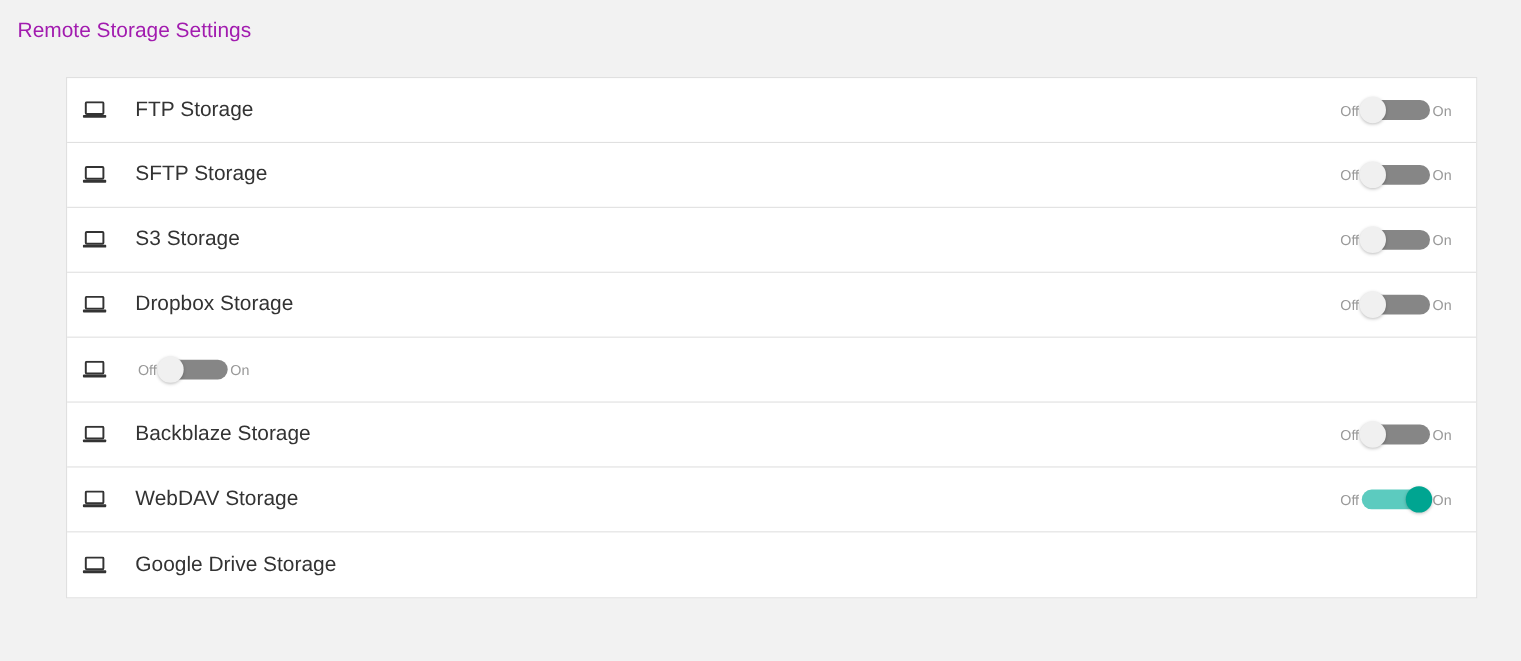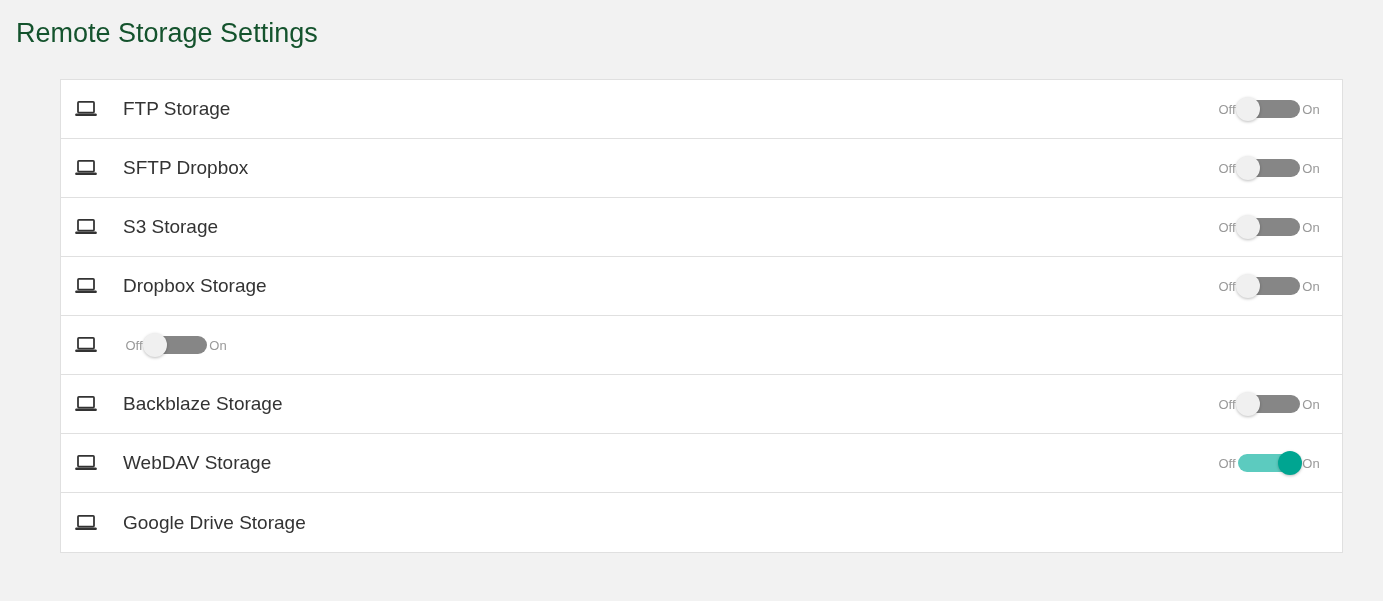--- a/index.html
+++ b/index.html
@@ -8,23 +8,23 @@
       padding: 0;
     }
     body {
       font-family: 'Segoe UI', Tahoma, Geneva, Verdana, sans-serif;
       background: #f2f2f2;
       width: 1383px;
       height: 601px;
       overflow: hidden;
     }
     .page-title {
-      font-size: 27px;
+      font-size: 19px;
       font-weight: 400;
-      color: #14532d;
+      color: #a21caf;
       padding: 18px 0 0 16px;
       margin-bottom: 30px;
     }
     .storage-list {
       margin: 0 40px 0 60px;
       background: #fff;
       border: 1px solid #e0e0e0;
     }
     .storage-row {
       display: flex;
@@ -116,21 +116,21 @@
       </div>
       <span class="toggle-text">On</span>
     </div>
   </div>
 
   <div class="storage-row">
     <svg class="laptop-icon" viewBox="0 0 24 18">
         <rect x="3" y="1" width="18" height="12" rx="1" fill="none" stroke="#333" stroke-width="2"></rect>
         <rect x="0" y="14" width="24" height="3" rx="1" fill="#333"></rect>
       </svg>
-    <span class="storage-label">SFTP Dropbox</span>
+    <span class="storage-label">SFTP Storage</span>
     <div class="toggle-group">
       <span class="toggle-text">Off</span>
       <div class="toggle-switch" data-on="false">
         <div class="toggle-track"></div>
           <div class="toggle-thumb"></div>
       </div>
       <span class="toggle-text">On</span>
     </div>
   </div>
 

